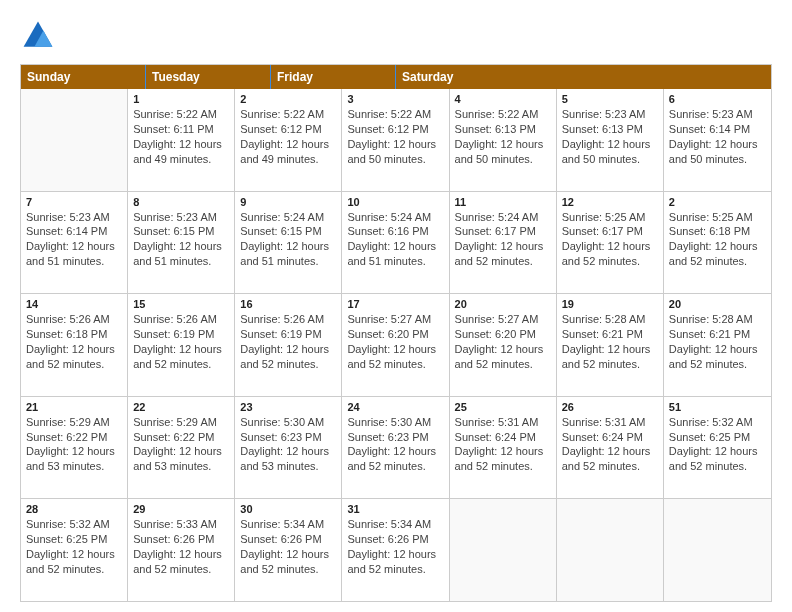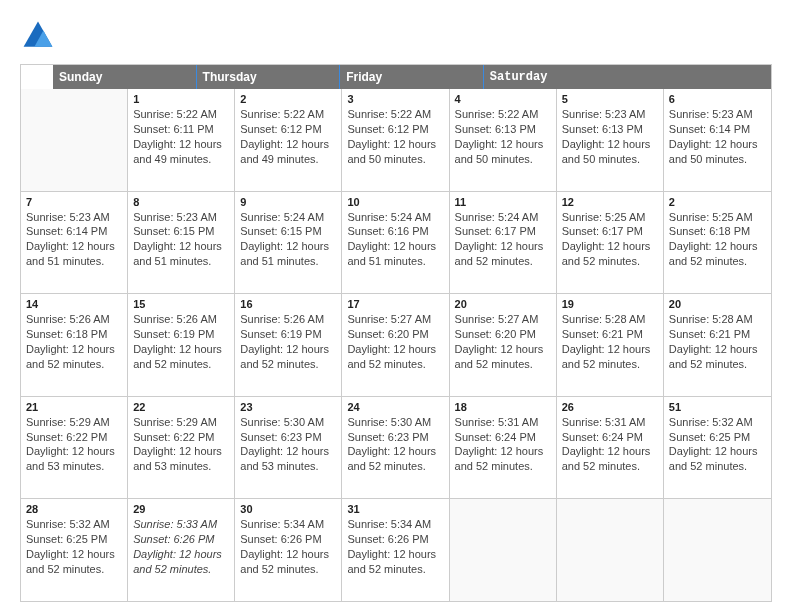--- a/index.html
+++ b/index.html
@@ -62,35 +62,33 @@
       margin-top: 2px;
     }
     .calendar {
       flex: 1;
       display: flex;
       flex-direction: column;
       border: 1px solid #ccc;
     }
     .cal-header {
       display: grid;
-      grid-template-columns: repeat(5, 1fr);
-      background: #737373;
-      margin-left: 32px;
+      grid-template-columns: repeat(6, 1fr);
+      background: #a16207;
     }
     .cal-header-cell {
       color: #fff;
       font-size: 12px;
       font-weight: bold;
       padding: 5px 6px;
       text-align: left;
       border-right: 1px solid #3a8ae0;
     }
     .cal-header-cell:last-child {
       border-right: none;
-      font-family: Liberation Mono, monospace;
     }
     .cal-body {
       display: flex;
       flex-direction: column;
       flex: 1;
     }
     .cal-row {
       display: grid;
       grid-template-columns: repeat(7, 1fr);
       flex: 1;
@@ -144,21 +142,21 @@
     </div>
     <div class="title-block">
       <div class="month-title"></div>
       <div class="location"></div>
     </div>
   </div>
 
   <div class="calendar">
     <div class="cal-header" id="cal-header">
         <div class="cal-header-cell">Sunday</div>
-        <div class="cal-header-cell">Thursday</div>
+        <div class="cal-header-cell">Tuesday</div>
         <div class="cal-header-cell">Friday</div>
         <div class="cal-header-cell">Saturday</div>
       </div>
     <div class="cal-body" id="cal-body">
         <div class="cal-row">
           <div class="cal-cell empty"></div>
           <div class="cal-cell">
             <div class="day-num">1</div>
             <div class="day-info" style="white-space: pre-line;">Sunrise: 5:22 AM
 Sunset: 6:11 PM
@@ -326,21 +324,21 @@
 and 53 minutes.</div>
           </div>
           <div class="cal-cell">
             <div class="day-num">24</div>
             <div class="day-info" style="white-space: pre-line;">Sunrise: 5:30 AM
 Sunset: 6:23 PM
 Daylight: 12 hours
 and 52 minutes.</div>
           </div>
           <div class="cal-cell">
-            <div class="day-num">18</div>
+            <div class="day-num">25</div>
             <div class="day-info" style="white-space: pre-line;">Sunrise: 5:31 AM
 Sunset: 6:24 PM
 Daylight: 12 hours
 and 52 minutes.</div>
           </div>
           <div class="cal-cell">
             <div class="day-num">26</div>
             <div class="day-info" style="white-space: pre-line;">Sunrise: 5:31 AM
 Sunset: 6:24 PM
 Daylight: 12 hours
@@ -357,21 +355,21 @@
         <div class="cal-row">
           <div class="cal-cell">
             <div class="day-num">28</div>
             <div class="day-info" style="white-space: pre-line;">Sunrise: 5:32 AM
 Sunset: 6:25 PM
 Daylight: 12 hours
 and 52 minutes.</div>
           </div>
           <div class="cal-cell">
             <div class="day-num">29</div>
-            <div class="day-info" style="white-space: pre-line; font-style: italic;">Sunrise: 5:33 AM
+            <div class="day-info" style="white-space: pre-line;">Sunrise: 5:33 AM
 Sunset: 6:26 PM
 Daylight: 12 hours
 and 52 minutes.</div>
           </div>
           <div class="cal-cell">
             <div class="day-num">30</div>
             <div class="day-info" style="white-space: pre-line;">Sunrise: 5:34 AM
 Sunset: 6:26 PM
 Daylight: 12 hours
 and 52 minutes.</div>

